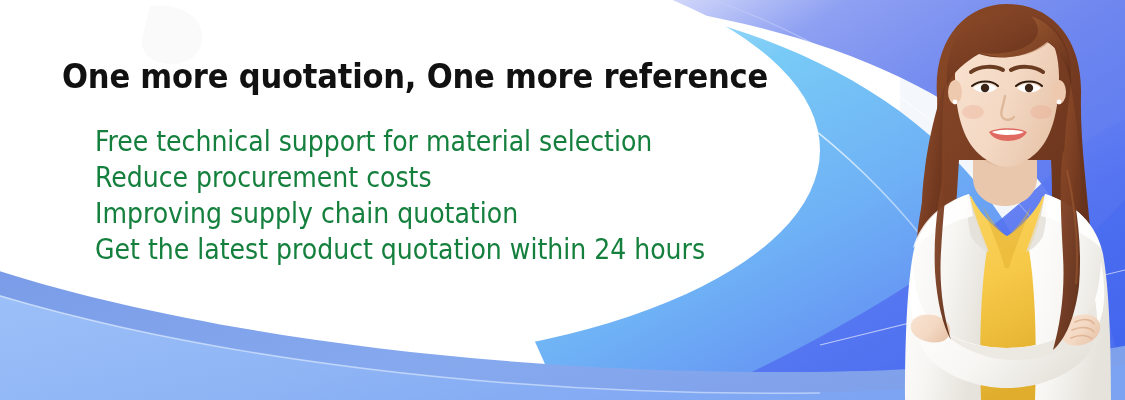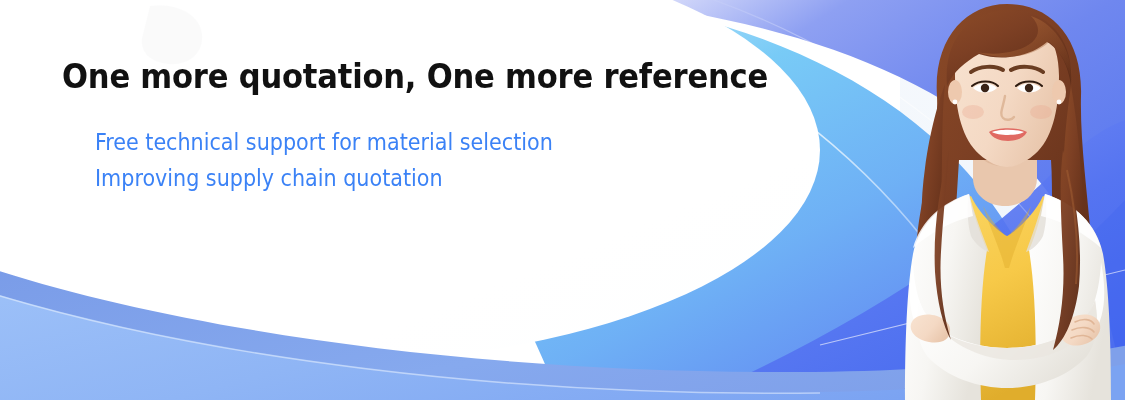--- a/index.html
+++ b/index.html
@@ -21,21 +21,21 @@
     position:absolute;left:62px;top:56px;
     font-size:34px;font-weight:bold;color:#111111;
     letter-spacing:-0.2px;white-space:nowrap;
     font-family:"DejaVu Sans Condensed","DejaVu Sans","Liberation Sans",sans-serif;
   }
   .bullets{
     position:absolute;left:95px;top:124px;
     margin:0;padding:0;list-style:none;
   }
   .bullets li{
-    font-size:23px;color:#3b82f6;line-height:36px;
+    font-size:28px;color:#15803d;line-height:36px;
     white-space:nowrap;font-weight:normal;
     font-family:"DejaVu Sans Condensed","DejaVu Sans","Liberation Sans",sans-serif;
   }
   .person{
     position:absolute;right:0;top:0;width:240px;height:400px;z-index:6;
   }
 </style>
 </head>
 <body>
 
@@ -145,21 +145,23 @@
                C150,62 140,52 142,38 Z" fill="#8a8f98"></path>
       <rect x="146" y="42" width="34" height="9" rx="3" fill="#8a8f98"></rect>
     </g>
   </svg>
 
   <div class="copy">
     <div class="headline">One more quotation, One more reference</div>
 
     <ul class="bullets">
       <li>Free technical support for material selection</li>
+      <li>Reduce procurement costs</li>
       <li>Improving supply chain quotation</li>
+      <li>Get the latest product quotation within 24 hours</li>
     </ul>
   </div>
 
   <svg class="person" viewBox="0 0 240 400" preserveAspectRatio="xMidYMin slice">
     <defs>
       <linearGradient id="pSkin" x1="0" y1="0" x2="1" y2="0.6">
         <stop offset="0" stop-color="#f8e3d1"></stop>
         <stop offset="0.6" stop-color="#f4d9c4"></stop>
         <stop offset="1" stop-color="#e9c7ad"></stop>
       </linearGradient>

